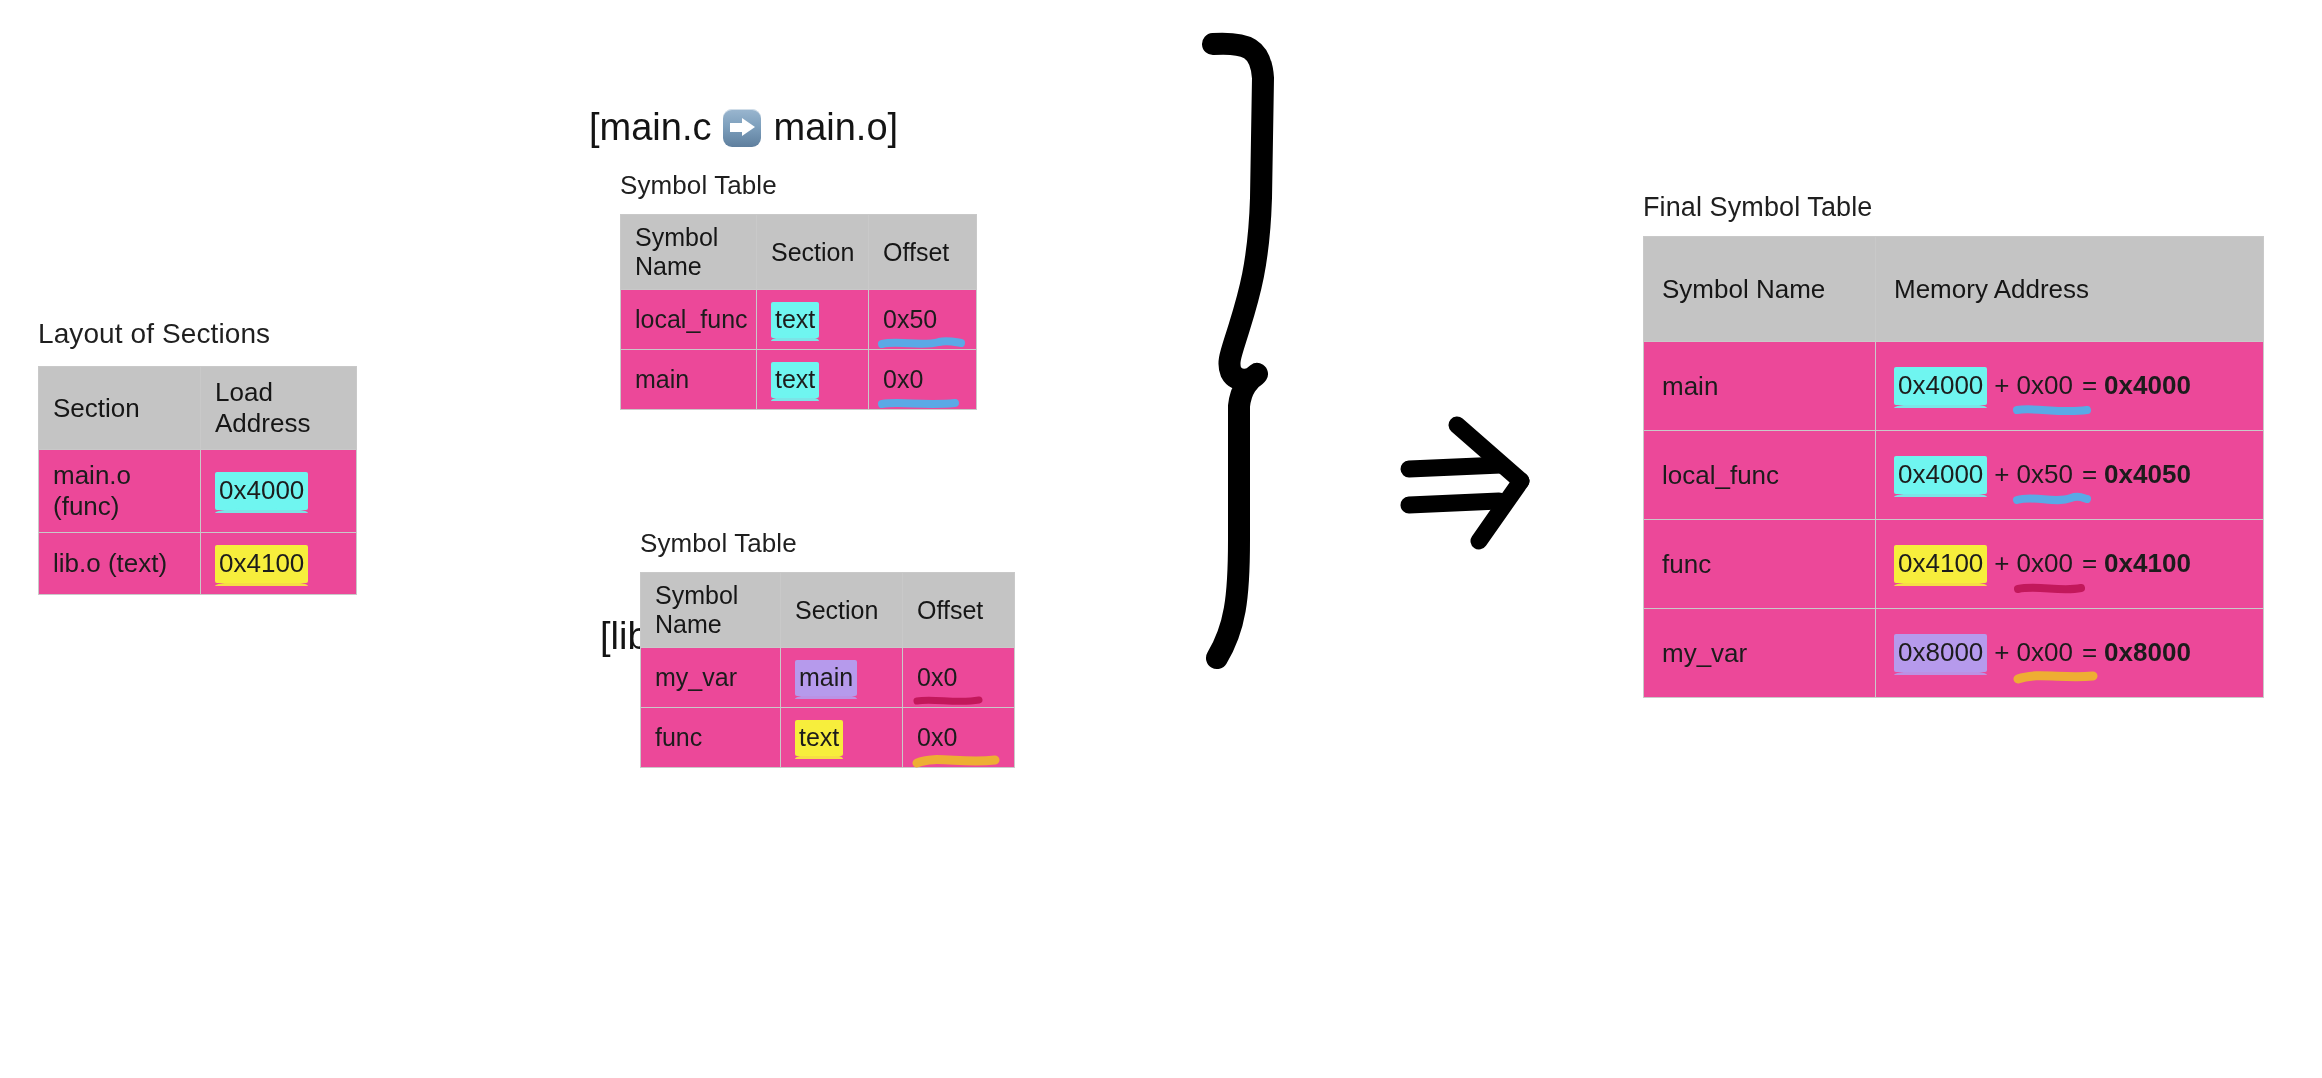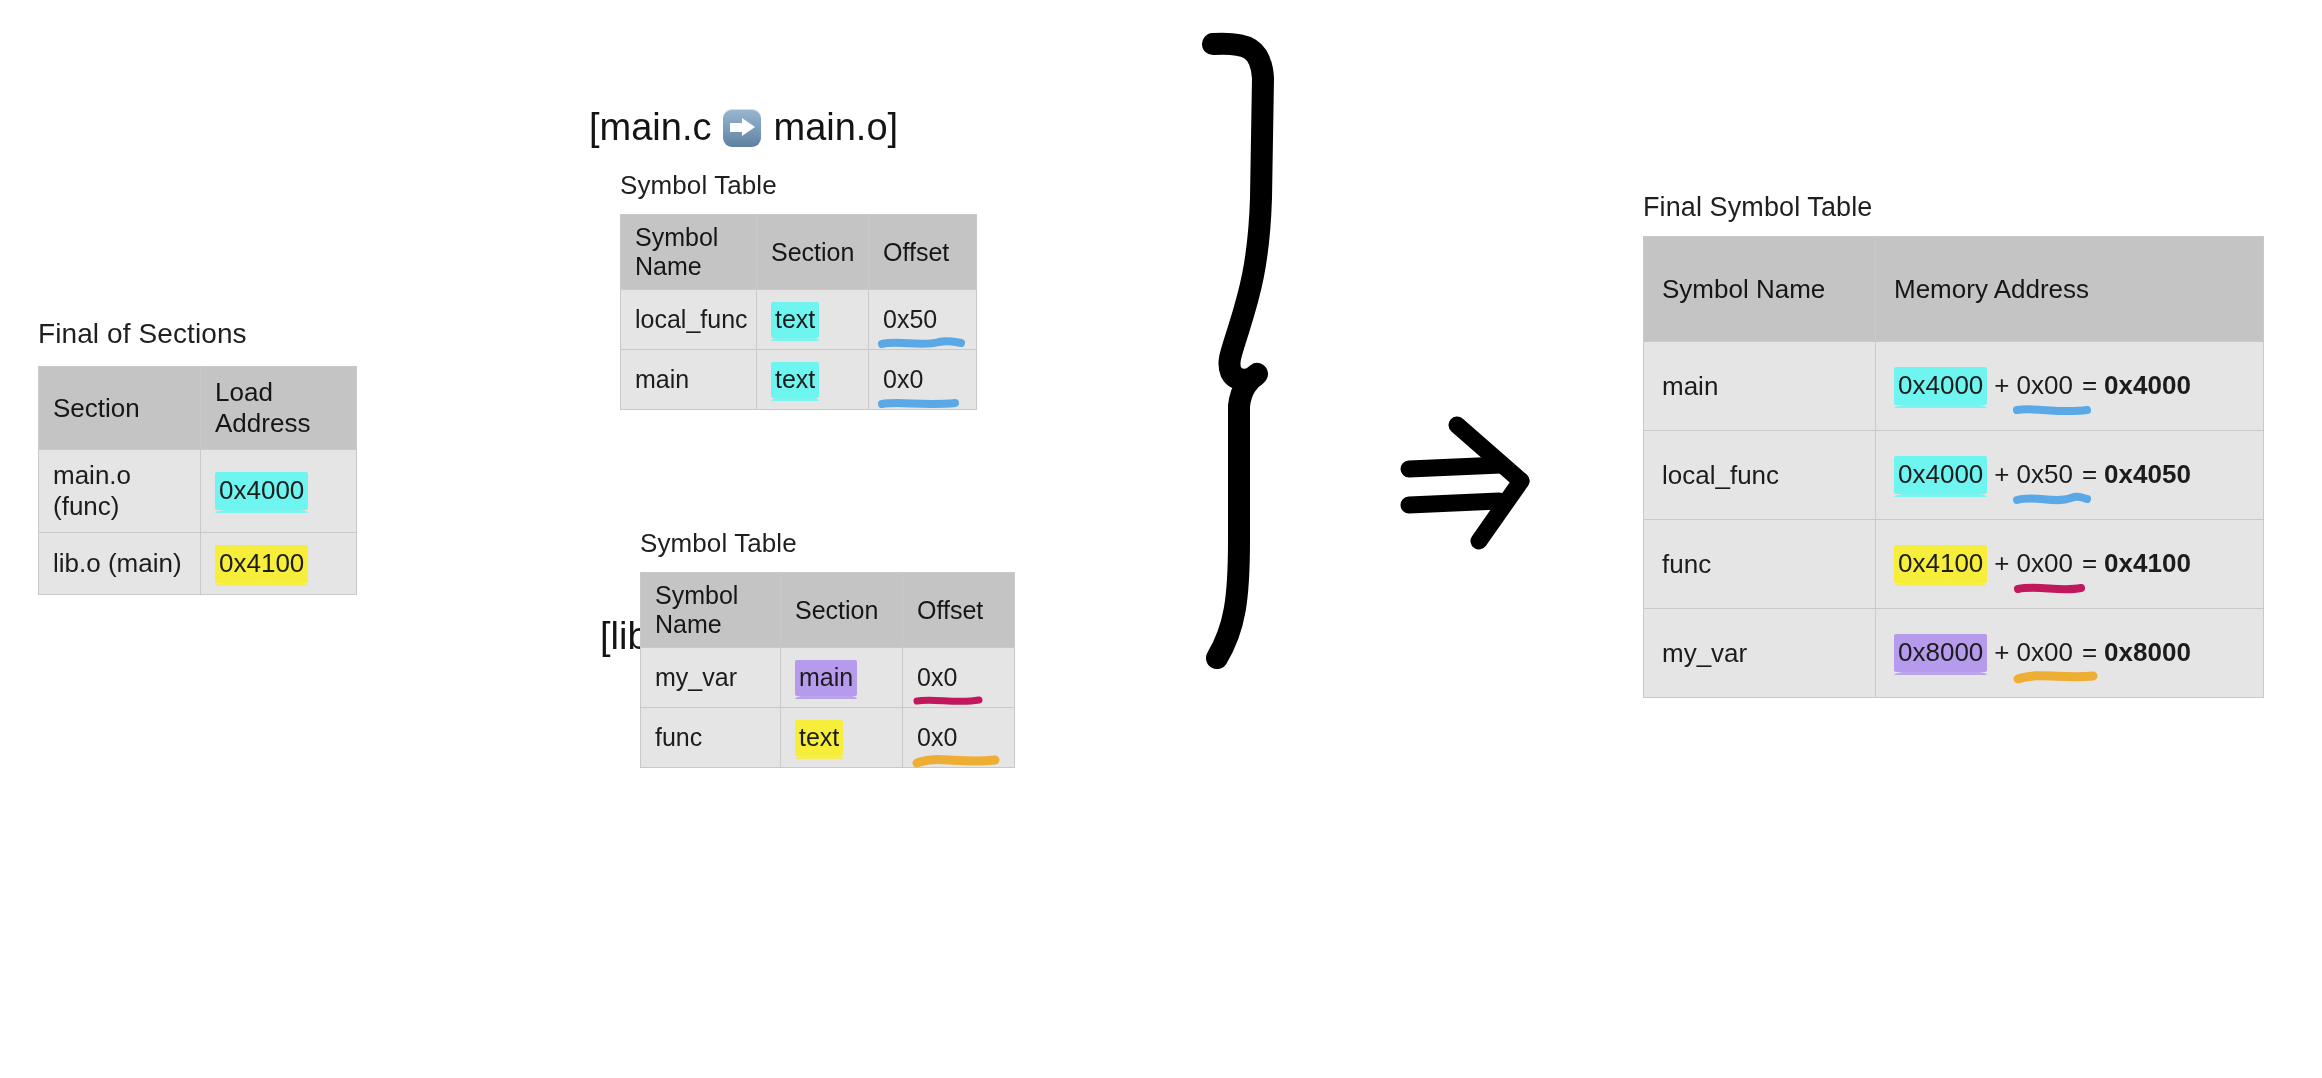--- a/index.html
+++ b/index.html
@@ -15,21 +15,21 @@
     font-family: "Liberation Sans", sans-serif;
     color: #1a1a1a;
     -webkit-font-smoothing: antialiased;
   }
 
   .abs { position: absolute; }
 
   
   .tbl {
     border-collapse: collapse;
-    background: #e5e5e5;
+    background: #ec4899;
     table-layout: fixed;
   }
   .tbl th, .tbl td {
     border: 1px solid #c9c9c9;
     text-align: left;
     vertical-align: middle;
     font-weight: normal;
     color: #1c1c1c;
   }
   .tbl th {
@@ -174,37 +174,37 @@
 
   
   #big-brace { left: 1195px; top: 28px; }
   
   #double-arrow { left: 1395px; top: 415px; }
 </style>
 </head>
 <body>
 
 <div class="abs" id="layout-sections">
-  <div class="caption">Final of Sections</div>
+  <div class="caption">Layout of Sections</div>
   <table class="tbl">
     <thead>
       <tr>
         <th>Section</th>
         <th>Load Address</th>
       </tr>
     </thead>
     <tbody>
       <tr>
         <td>main.o (func)</td>
         <td>
           <span class="hl hl-cyan">0x4000</span>
         </td>
       </tr>
       <tr>
-        <td>lib.o (main)</td>
+        <td>lib.o (text)</td>
         <td>
           <span class="hl hl-yellow">0x4100</span>
         </td>
       </tr>
     </tbody>
   </table>
 </div>
 
 <div class="abs file-label" id="label-main">
   <span>[main.c</span>

